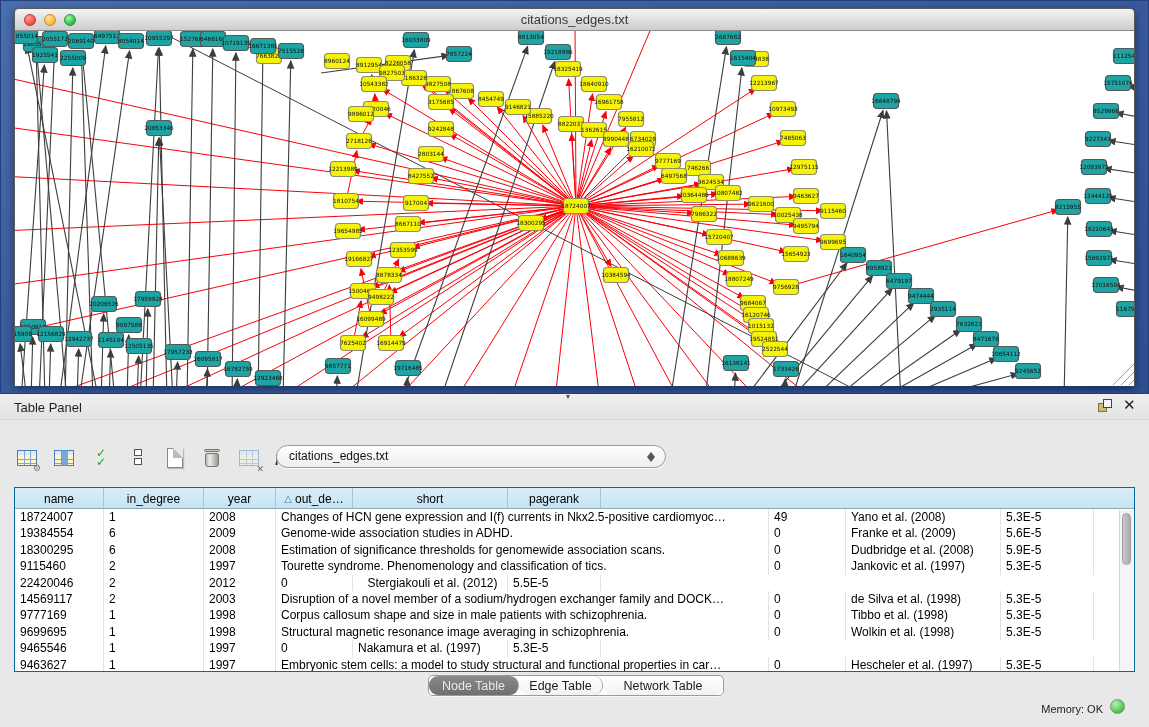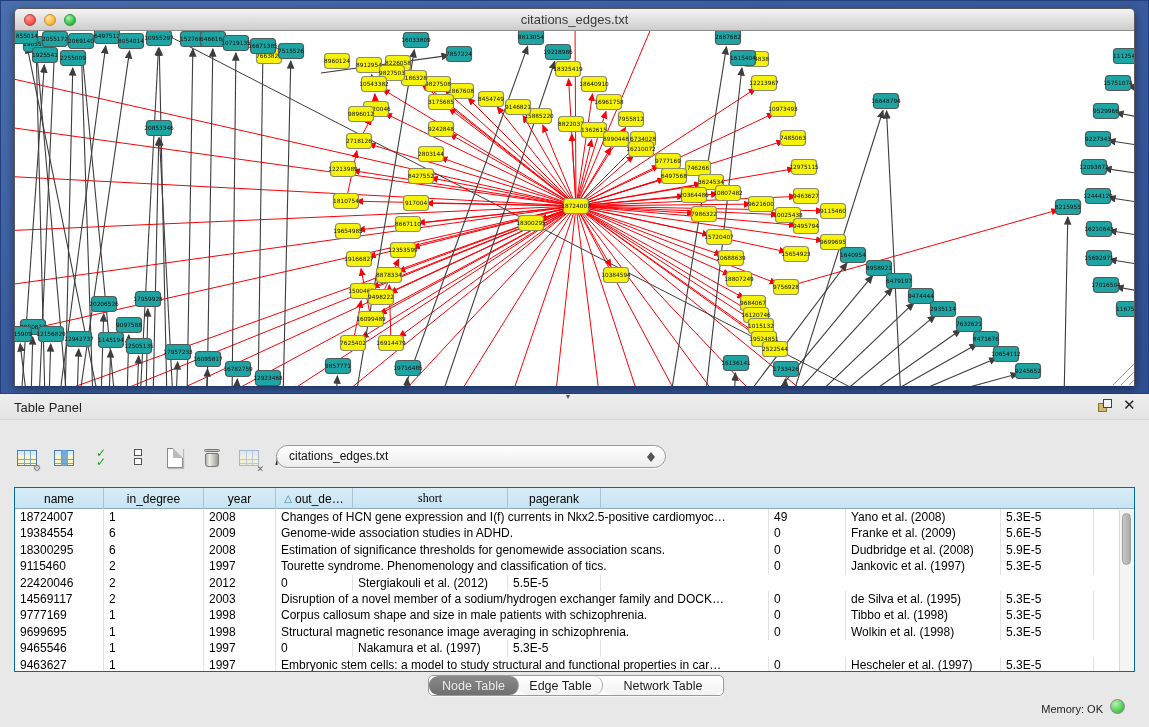--- a/index.html
+++ b/index.html
@@ -873,21 +873,21 @@
           <div class="hcell" style="width: 100px;">
             <span>in_degree</span>
           </div>
           <div class="hcell" style="width: 72px;">
             <span>year</span>
           </div>
           <div class="hcell" style="width: 77px;">
             <span class="sort">△</span>
             <span>out_de…</span>
           </div>
-          <div class="hcell" style="width: 155px; font-family: Liberation Serif, serif;">
+          <div class="hcell" style="width: 155px;">
             <span>short</span>
           </div>
           <div class="hcell" style="width: 93px;">
             <span>pagerank</span>
           </div>
         </div>
       <div id="table-body">
           <div class="trow">
             <div class="tcell" style="width: 89px;">18724007</div>
             <div class="tcell" style="width: 100px;">1</div>
@@ -922,30 +922,30 @@
             <div class="tcell" style="width: 493px;">Tourette syndrome. Phenomenology and classification of tics.</div>
             <div class="tcell" style="width: 77px;">0</div>
             <div class="tcell" style="width: 155px;">Jankovic et al. (1997)</div>
             <div class="tcell" style="width: 93px;">5.3E-5</div>
           </div>
           <div class="trow">
             <div class="tcell" style="width: 89px;">22420046</div>
             <div class="tcell" style="width: 100px;">2</div>
             <div class="tcell" style="width: 72px;">2012</div>
             <div class="tcell" style="width: 77px;">0</div>
-            <div class="tcell" style="width: 155px;">Stergiakouli et al. (2012)</div>
+            <div class="tcell" style="width: 155px; text-align: center;">Stergiakouli et al. (2012)</div>
             <div class="tcell" style="width: 93px;">5.5E-5</div>
           </div>
           <div class="trow">
             <div class="tcell" style="width: 89px;">14569117</div>
             <div class="tcell" style="width: 100px;">2</div>
             <div class="tcell" style="width: 72px;">2003</div>
             <div class="tcell" style="width: 493px;">Disruption of a novel member of a sodium/hydrogen exchanger family and DOCK…</div>
             <div class="tcell" style="width: 77px;">0</div>
-            <div class="tcell" style="width: 155px;">de Silva et al. (1995)</div>
+            <div class="tcell" style="width: 155px;">de Silva et al. (1998)</div>
             <div class="tcell" style="width: 93px;">5.3E-5</div>
           </div>
           <div class="trow">
             <div class="tcell" style="width: 89px;">9777169</div>
             <div class="tcell" style="width: 100px;">1</div>
             <div class="tcell" style="width: 72px;">1998</div>
             <div class="tcell" style="width: 493px;">Corpus callosum shape and size in male patients with schizophrenia.</div>
             <div class="tcell" style="width: 77px;">0</div>
             <div class="tcell" style="width: 155px;">Tibbo et al. (1998)</div>
             <div class="tcell" style="width: 93px;">5.3E-5</div>

